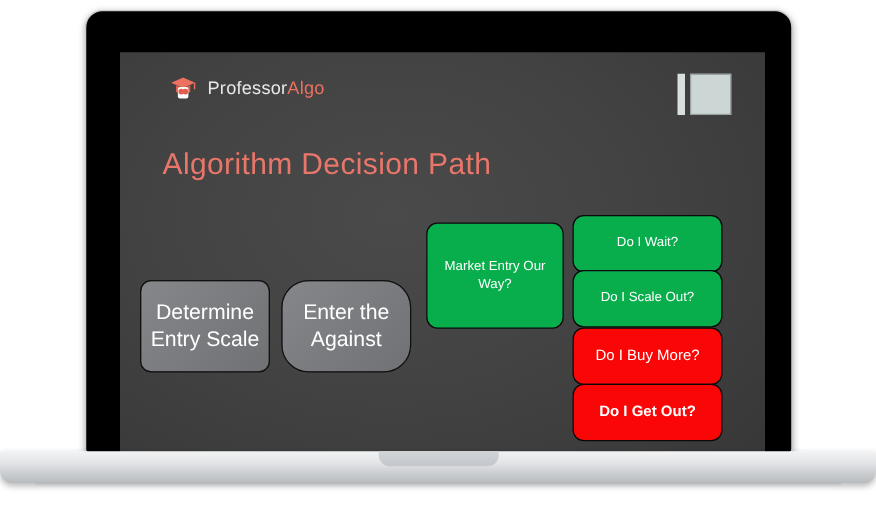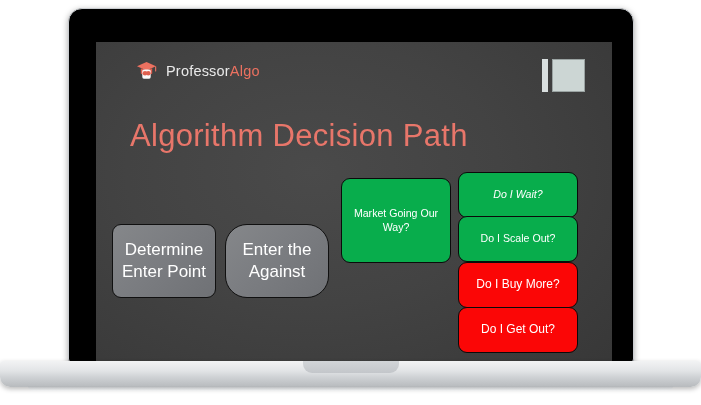--- a/index.html
+++ b/index.html
@@ -54,21 +54,21 @@
 
   #panel-icon {
     position:absolute; right:27px; top:17px;
     display:flex; align-items:flex-start; gap:4px;
   }
   #panel-bar { width:6px; height:33px; background:#d9dfdf; }
   #panel-box { width:33px; height:33px; background:#ccd6d4; border:1px solid #9aa3a2; }
 
   #slide-title {
     position:absolute; left:34px; top:76px;
-    font-size:31px; color:#e8766a; font-weight:400;
+    font-size:24px; color:#e8766a; font-weight:400;
     letter-spacing:.3px; white-space:nowrap;
   }
 
   
   .node {
     position:absolute;
     border:1.4px solid #0a0a0a;
     border-radius:9px;
     display:flex; align-items:center; justify-content:center;
     text-align:center; color:#ffffff;
@@ -81,25 +81,25 @@
     border-color:#101010;
     justify-content:center;
   }
   .node.green { background:#08ad4c; font-size:10.6px; }
   .node.red   { background:#fb0606; font-size:12px; }
 
   #n-determine { left:16px;  top:182px; width:104px; height:74px; }
   #n-enter     { left:129px; top:182px; width:104px; height:74px;border-radius:22px; }
   #n-ourway    { left:245px; top:136px; width:110px; height:85px; }
   #n-against   { left:245px; top:224px; width:110px; height:85px; }
-  #n-wait      { left:362px; top:130px; width:120px; height:46px;font-style:italic; }
+  #n-wait      { left:362px; top:130px; width:120px; height:46px; }
   #n-scale     | {}
   #n-scale     { left:362px; top:174px; width:120px; height:46px; }
   #n-buy       { left:362px; top:220px; width:120px; height:46px; }
-  #n-getout    { left:362px; top:265px; width:120px; height:46px; }
+  #n-getout    { left:362px; top:265px; width:120px; height:46px;font-weight:bold; }
 </style>
 </head>
 <body>
 
 <div id="laptop">
 
   <div id="lid">
     <div id="screen">
 
       <div id="brand">
@@ -120,31 +120,31 @@
 
       <div id="panel-icon">
         <div id="panel-bar"></div>
         <div id="panel-box"></div>
       </div>
 
       <div id="slide-title">Algorithm Decision Path</div>
 
       <div class="node grey" id="n-determine">
         <span>
-          <span>Determine</span><br><span>Enter Point</span>
+          <span>Determine</span><br><span>Entry Scale</span>
         </span>
       </div>
 
       <div class="node grey" id="n-enter">
         <span>
           <span>Enter the</span><br><span>Against</span>
         </span>
       </div>
 
-      <div class="node green" id="n-ourway">Market Going Our Way?</div>
+      <div class="node green" id="n-ourway">Market Entry Our Way?</div>
 
 
       <div class="node green" id="n-wait">Do I Wait?</div>
 
       <div class="node green" id="n-scale">Do I Scale Out?</div>
 
       <div class="node red" id="n-buy">Do I Buy More?</div>
 
       <div class="node red" id="n-getout">Do I Get Out?</div>
 

